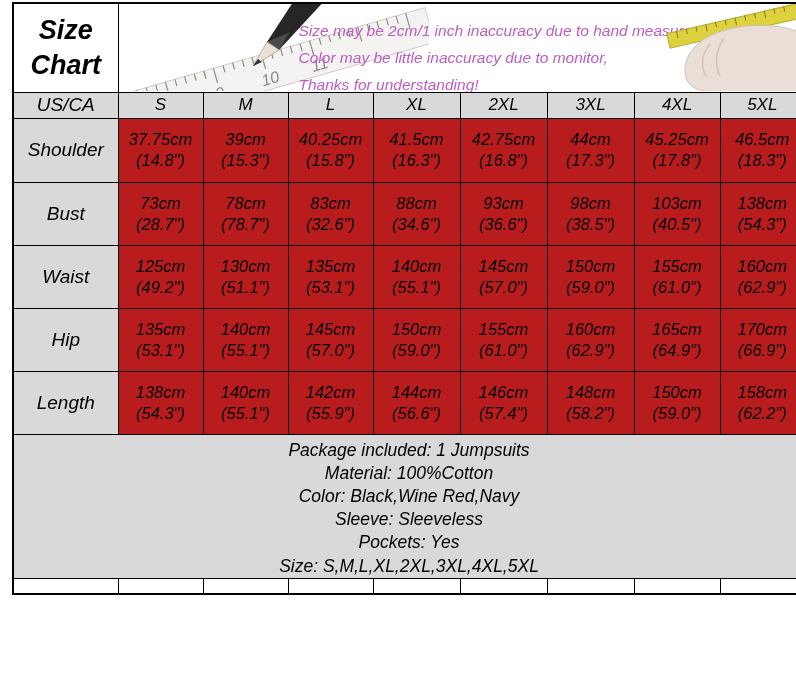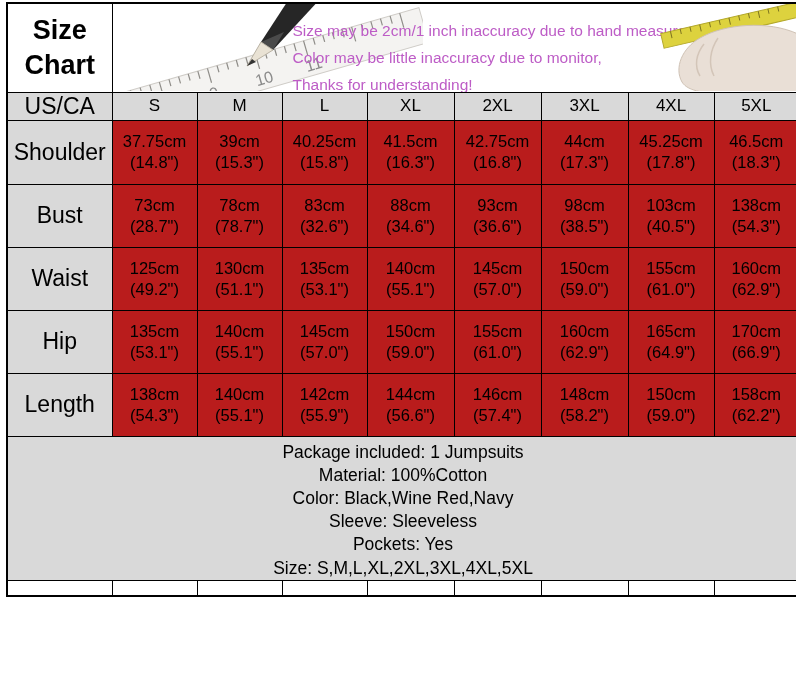--- a/index.html
+++ b/index.html
@@ -1,30 +1,30 @@
 <!DOCTYPE html>
 <html><head>
 <meta charset="utf-8">
 <style>
   html,body { margin:0; padding:0; background:#ffffff; }
   body { width:796px; height:698px; overflow:hidden; font-family:"Liberation Sans", sans-serif; color:#000; }
-  .sheet { position:relative; width:796px; height:698px; overflow:hidden; background:#fff; padding:2px 0 0 6px; box-sizing:border-box; }
+  .sheet { position:relative; width:796px; height:698px; overflow:hidden; background:#fff; padding:2px 0 0 12px; box-sizing:border-box;font-style:italic; }
   table.size-chart { border-collapse:collapse; table-layout:fixed; width:792px; border:2px solid #000; }
   table.size-chart td { border:1px solid #000; text-align:center; vertical-align:middle; padding:0; overflow:hidden; }
   .gray { background:#d9d9d9; }
   
   .title-cell { background:#fff; font-weight:bold; font-size:27px; line-height:1.28; }
   .banner-cell { background:#fff; position:relative; }
   .notes { position:absolute; left:180px; top:13px; text-align:left; color:#bd5cc6; font-size:15.5px; line-height:27px; white-space:nowrap; }
   .illu-left { position:absolute; left:0; top:0; }
   .illu-right { position:absolute; right:0; top:0; }
   
   .tag-label { color:#ff0000; font-size:17px; line-height:1.25; }
   .sz { font-size:17px; }
-  .rowlab { font-size:23px; }
+  .rowlab { font-size:19px; }
   .meas { background:#b91c1c; font-size:16.5px; line-height:21px; }
   
   .info-cell { text-align:center; vertical-align:top !important; }
   .info-lines { padding:4px 8px 0 8px; font-size:17.5px; line-height:23.2px; }
   
   .stub { background:#fff; height:14px; }
 </style>
 </head>
 <body>
 

